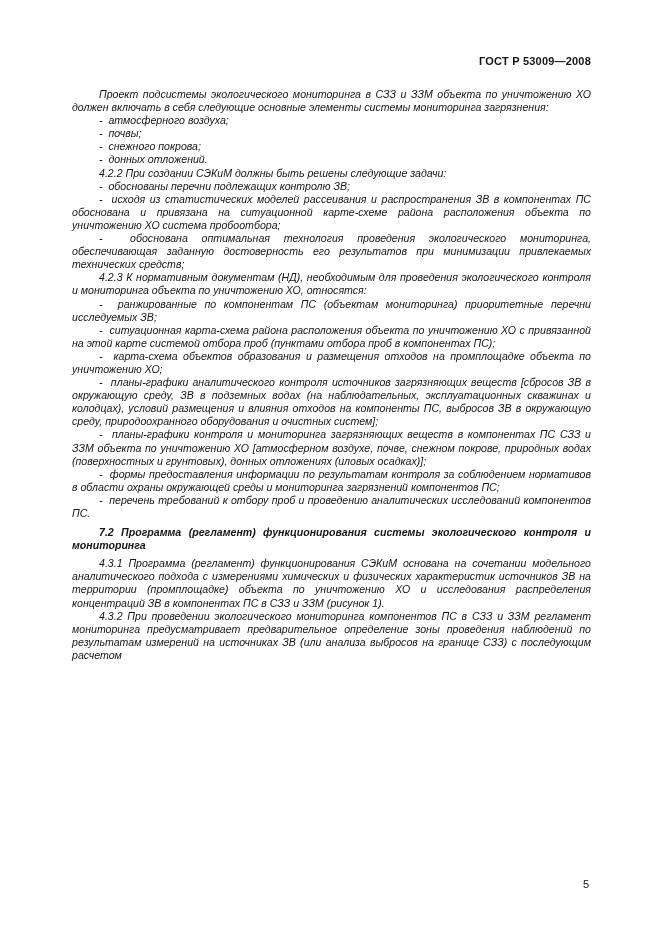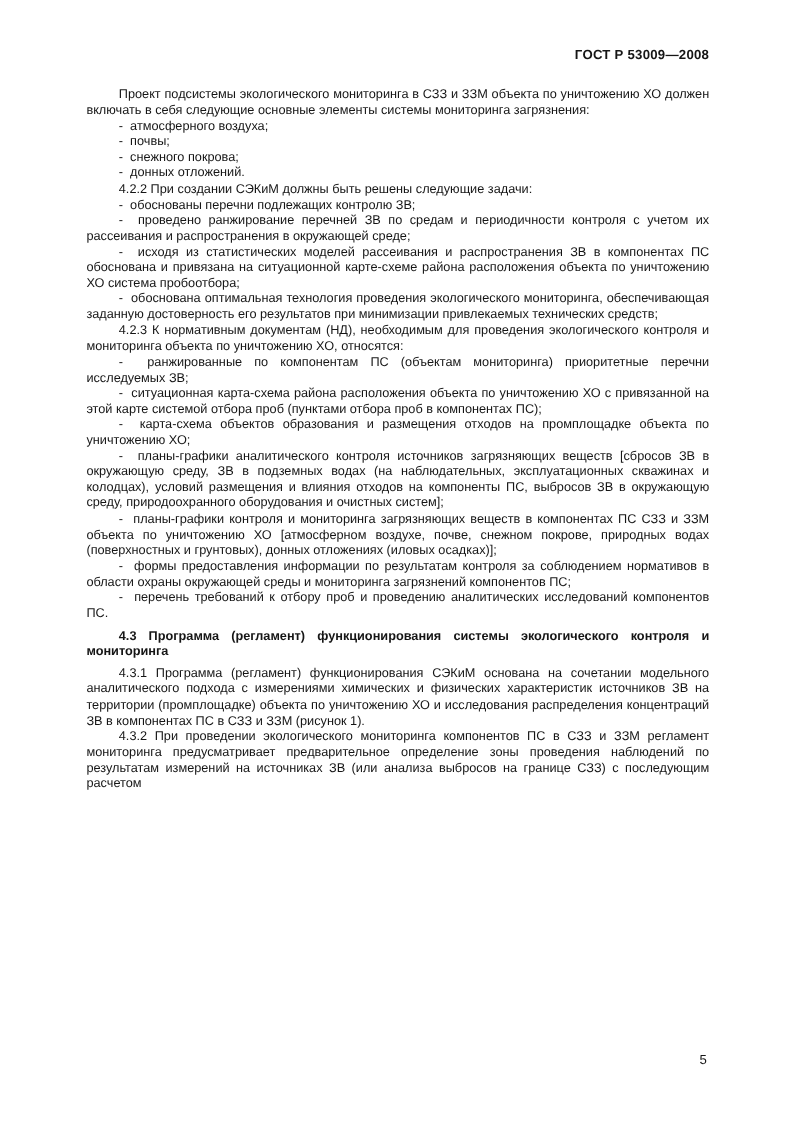--- a/index.html
+++ b/index.html
@@ -10,32 +10,34 @@
     position: relative;
     overflow: hidden;
     font-family: "Liberation Sans", sans-serif;
     color: #151515;
   }
   .page {
     position: absolute;
     inset: 0;
     box-sizing: border-box;
     padding: 40px 70px 40px 72px;
+    margin-top: 15px;
   }
   .doc-header {
     text-align: right;
     font-size: 11px;
     font-weight: bold;
     letter-spacing: 0.2px;
     margin-bottom: 21px;
   }
   .body-text {
     font-size: 10.6px;
     line-height: 13.1px;
     text-align: justify;
+    font-style: italic;
   }
   .para {
     text-indent: 27px;
     margin: 0;
   }
   .heading {
     font-weight: bold;
     margin: 6px 0 5px 0;
   }
   .page-number {
@@ -52,30 +54,29 @@
   <div class="doc-header">ГОСТ Р 53009—2008</div>
 
   <div class="body-text">
       <div class="para">Проект подсистемы экологического мониторинга в СЗЗ и ЗЗМ объекта по уничтожению ХО должен включать в себя следующие основные элементы системы мониторинга загрязнения:</div>
       <div class="para">-&nbsp;&nbsp;атмосферного воздуха;</div>
       <div class="para">-&nbsp;&nbsp;почвы;</div>
       <div class="para">-&nbsp;&nbsp;снежного покрова;</div>
       <div class="para">-&nbsp;&nbsp;донных отложений.</div>
       <div class="para">4.2.2 При создании СЭКиМ должны быть решены следующие задачи:</div>
       <div class="para">-&nbsp;&nbsp;обоснованы перечни подлежащих контролю ЗВ;</div>
-      <div class="para">-&nbsp;&nbsp;проведено ранжирование перечней ЗВ по средам и периодичности контроля с учетом их рассеивания и распространения в окружающей среде;</div>
       <div class="para">-&nbsp;&nbsp;исходя из статистических моделей рассеивания и распространения ЗВ в компонентах ПС обоснована и привязана на ситуационной карте-схеме района расположения объекта по уничтожению ХО система пробоотбора;</div>
       <div class="para">-&nbsp;&nbsp;обоснована оптимальная технология проведения экологического мониторинга, обеспечивающая заданную достоверность его результатов при минимизации привлекаемых технических средств;</div>
       <div class="para">4.2.3 К нормативным документам (НД), необходимым для проведения экологического контроля и мониторинга объекта по уничтожению ХО, относятся:</div>
       <div class="para">-&nbsp;&nbsp;ранжированные по компонентам ПС (объектам мониторинга) приоритетные перечни исследуемых ЗВ;</div>
       <div class="para">-&nbsp;&nbsp;ситуационная карта-схема района расположения объекта по уничтожению ХО с привязанной на этой карте системой отбора проб (пунктами отбора проб в компонентах ПС);</div>
       <div class="para">-&nbsp;&nbsp;карта-схема объектов образования и размещения отходов на промплощадке объекта по уничтожению ХО;</div>
       <div class="para">-&nbsp;&nbsp;планы-графики аналитического контроля источников загрязняющих веществ [сбросов ЗВ в окружающую среду, ЗВ в подземных водах (на наблюдательных, эксплуатационных скважинах и колодцах), условий размещения и влияния отходов на компоненты ПС, выбросов ЗВ в окружающую среду, природоохранного оборудования и очистных систем];</div>
       <div class="para">-&nbsp;&nbsp;планы-графики контроля и мониторинга загрязняющих веществ в компонентах ПС СЗЗ и ЗЗМ объекта по уничтожению ХО [атмосферном воздухе, почве, снежном покрове, природных водах (поверхностных и грунтовых), донных отложениях (иловых осадках)];</div>
       <div class="para">-&nbsp;&nbsp;формы предоставления информации по результатам контроля за соблюдением нормативов в области охраны окружающей среды и мониторинга загрязнений компонентов ПС;</div>
       <div class="para">-&nbsp;&nbsp;перечень требований к отбору проб и проведению аналитических исследований компонентов ПС.</div>
-      <div class="para heading">4.3 Программа (регламент) функционирования системы экологического контроля и мониторинга</div>
+      <div class="para heading">7.2 Программа (регламент) функционирования системы экологического контроля и мониторинга</div>
       <div class="para">4.3.1 Программа (регламент) функционирования СЭКиМ основана на сочетании модельного аналитического подхода с измерениями химических и физических характеристик источников ЗВ на территории (промплощадке) объекта по уничтожению ХО и исследования распределения концентраций ЗВ в компонентах ПС в СЗЗ и ЗЗМ (рисунок 1).</div>
       <div class="para">4.3.2 При проведении экологического мониторинга компонентов ПС в СЗЗ и ЗЗМ регламент мониторинга предусматривает предварительное определение зоны проведения наблюдений по результатам измерений на источниках ЗВ (или анализа выбросов на границе СЗЗ) с последующим расчетом</div>
     </div>
 
   <div class="page-number">5</div>
 </div>
 
 </body></html>

